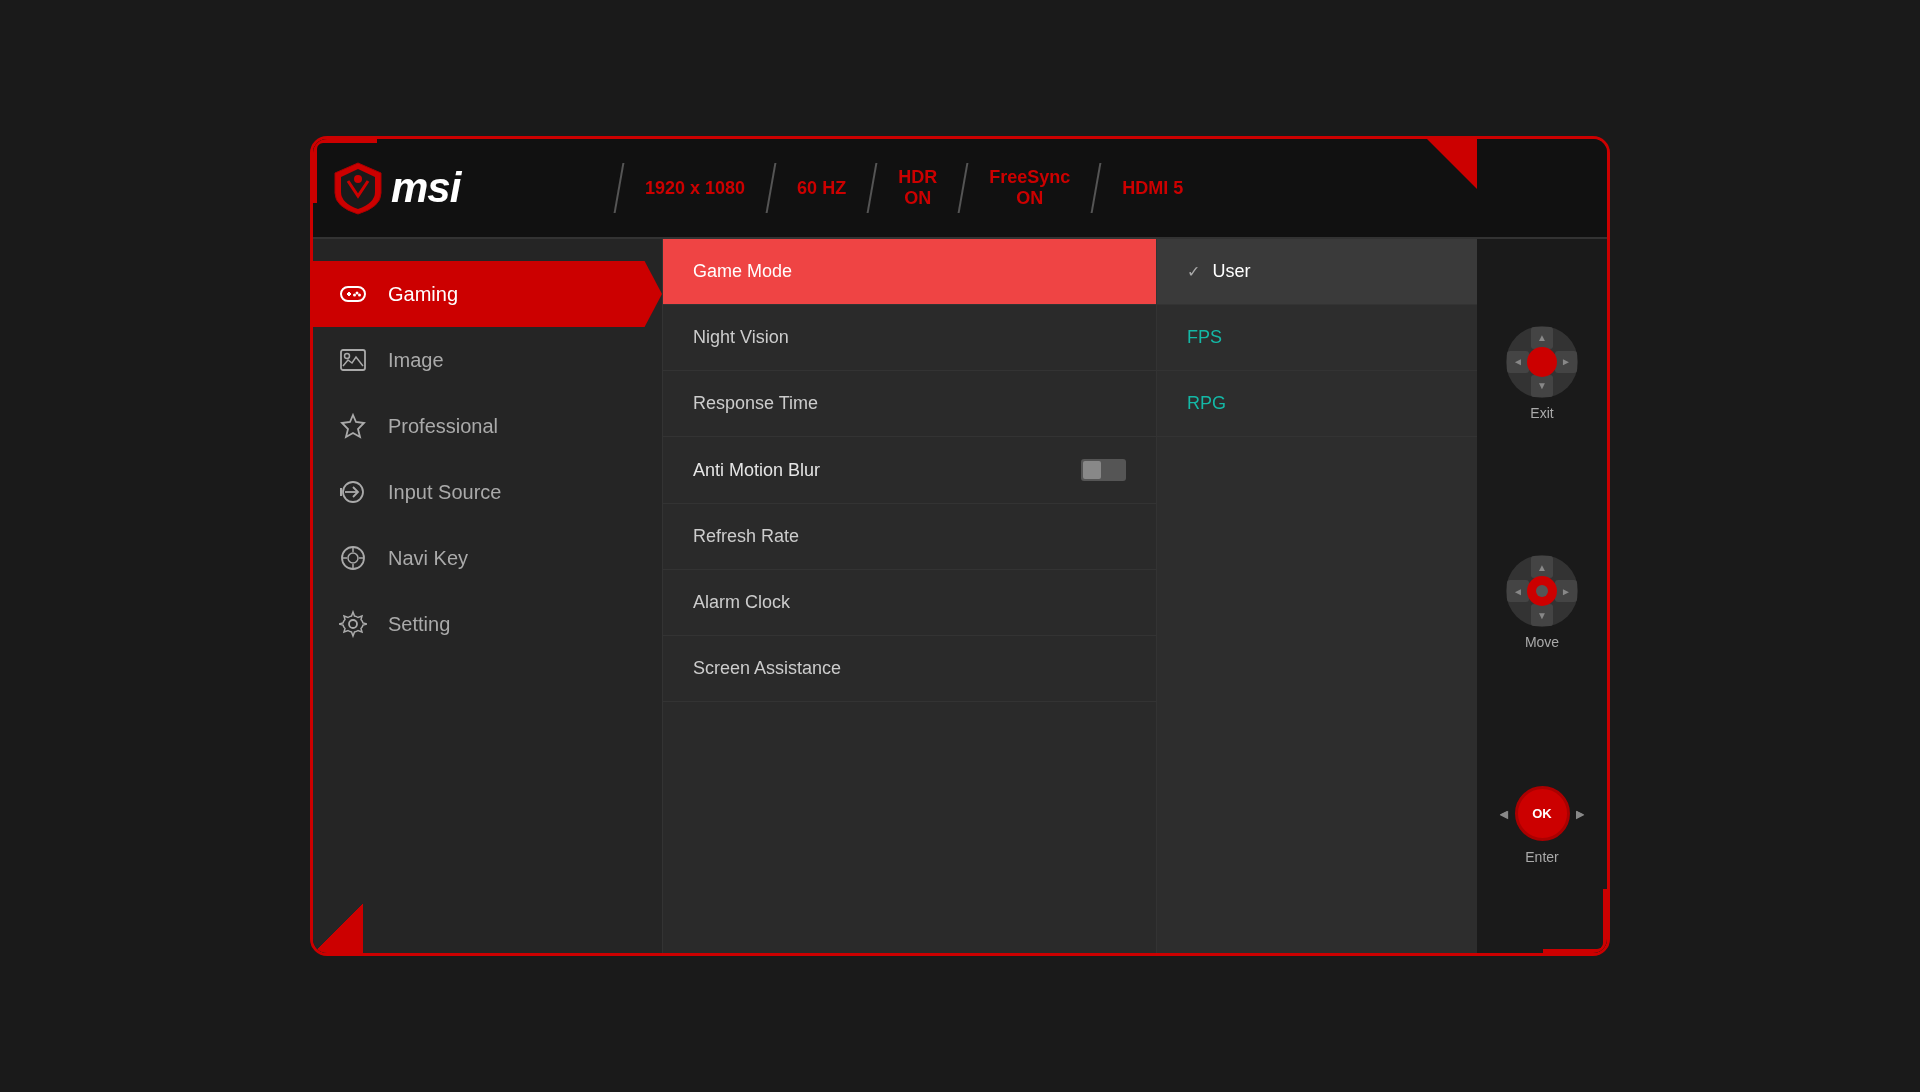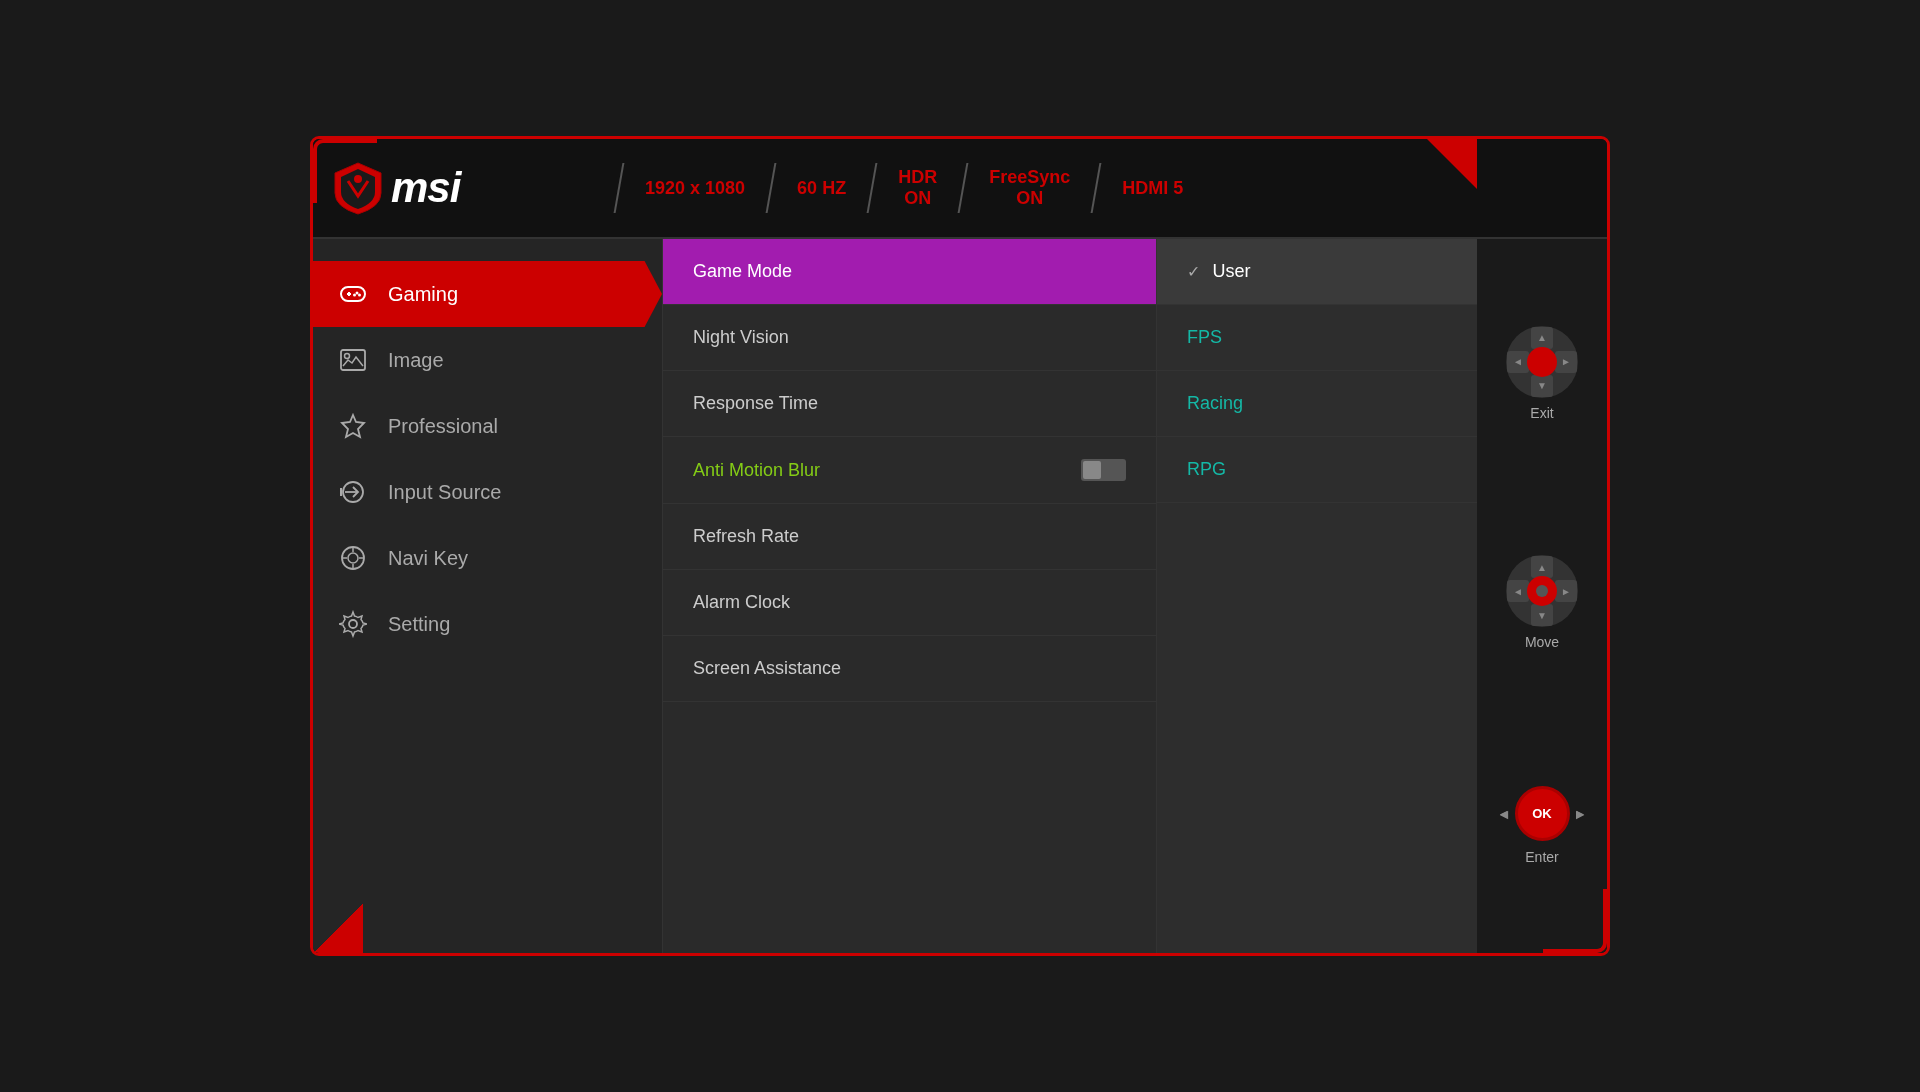--- a/index.html
+++ b/index.html
@@ -11,21 +11,21 @@
       width: 1920px;
       height: 1092px;
       font-family: 'Arial', sans-serif;
     }
 
     .monitor-frame {
       width: 1300px;
       height: 820px;
       background: #1c1c1c;
       border: 3px solid #cc0000;
-      border-radius: 9px;
+      border-radius: 17px;
       position: relative;
       overflow: hidden;
     }
 
     
     .monitor-frame::before {
       content: '';
       position: absolute;
       top: 0; left: 0;
       width: 60px; height: 60px;
@@ -154,26 +154,26 @@
 
     .menu-item {
       padding: 22px 30px;
       color: #ccc;
       font-size: 18px;
       cursor: pointer;
       border-bottom: 1px solid #333;
     }
 
     .menu-item.active {
-      background: #a21caf;
+      background: #ef4444;
       color: white;
     }
 
     .menu-item.disabled {
-      color: #84cc16;
+      color: #e5e5e5;
       cursor: default;
       display: flex;
       align-items: center;
       justify-content: space-between;
     }
 
     .toggle-switch {
       width: 45px;
       height: 22px;
       background: #555;
@@ -496,23 +496,20 @@
     </div>
 
     <div class="right-col">
 
       <div class="right-item active">
         <span class="check-mark">✓</span>
         <span>User</span>
       </div>
       <div class="right-item">
         <span>FPS</span>
-      </div>
-      <div class="right-item">
-        <span>Racing</span>
       </div>
       <div class="right-item">
         <span>RPG</span>
       </div>
 
     </div>
 
     <div class="controls-panel">
 
       <div class="control-group">

